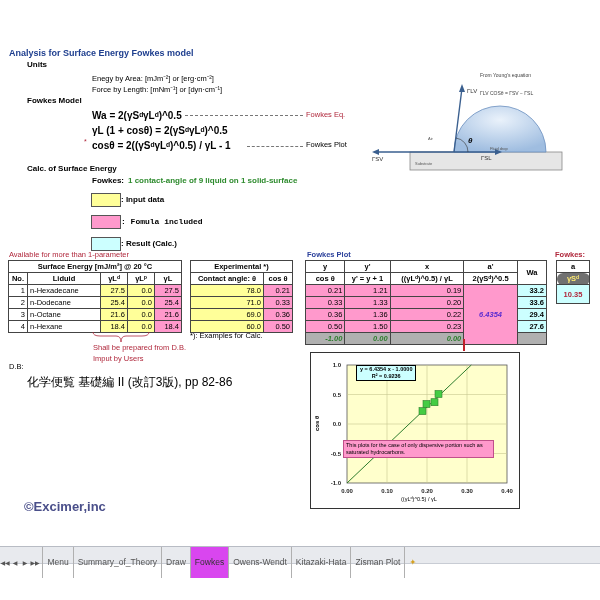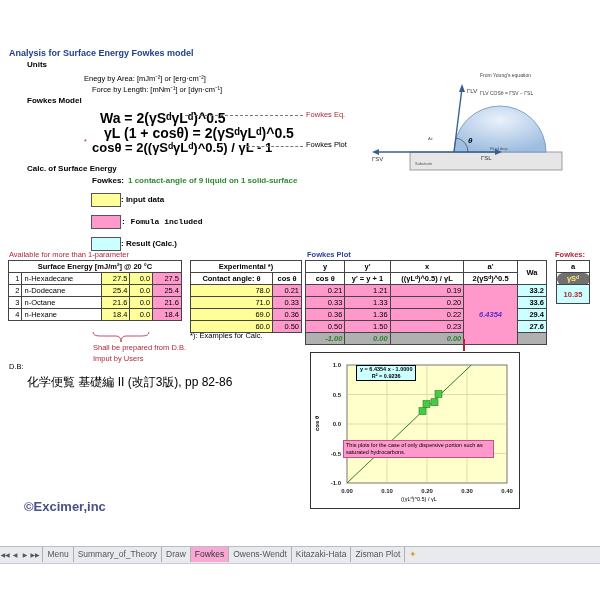--- a/index.html
+++ b/index.html
@@ -16,38 +16,38 @@
   .swatch { width:28px; height:12px; border:1px solid #555; }
   table.grid { border-collapse:collapse; font-size:7.5px; position:absolute; }
   table.grid td, table.grid th { border:1px solid #444; padding:0 2px; height:11px; line-height:11px; }
   table.grid th { font-weight:bold; text-align:center; background:#fff; }
   .yel { background:#ffff99; text-align:right; }
   .pink { background:#ff99cc; text-align:right; }
   .cyan { background:#ccffff; text-align:right;font-weight:bold; }
   .gray { background:#b0b0b0; text-align:right; font-style:italic; color:#2e7d2e; font-weight:bold; }
   .tabs { position:absolute; left:0; top:546px; width:600px; height:16px; background:#e8eaee;
           border-top:1px solid #b8bcc4; border-bottom:1px solid #c8ccd4; font-size:8.5px; color:#555; }
-  .tab { display:inline-block; padding:0 4px; height:15px; line-height:15px; border-left:1px solid #b0b0b0; }
-  .tab.active { background:#f9a8d4; color:#333; }
+  .tab { display:inline-block; padding:8px 4px; height:15px; line-height:15px; border-left:1px solid #b0b0b0; }
+  .tab.active { background:#d946ef; color:#333; }
   .nav { display:inline-block; width:10px; text-align:center; font-size:6px; line-height:15px; color:#555; }
 </style>
 </head>
 <body>
 
 <div class="abs title" style="left:9px;top:48px;">Analysis for Surface Energy Fowkes model</div>
 <div class="abs h" style="left:27px;top:60px;">Units</div>
-<div class="abs t" style="left:84px;top:73px;">Enegy by Area: [mJm⁻²] or [erg·cm⁻²]</div>
+<div class="abs t" style="left:92px;top:73px;">Enegy by Area: [mJm⁻²] or [erg·cm⁻²]</div>
 <div class="abs t" style="left:92px;top:84px;">Force by Length: [mNm⁻¹] or [dyn·cm⁻¹]</div>
 <div class="abs h" style="left:27px;top:96px;">Fowkes Model</div>
-<div class="abs h" style="left:100px;top:110px;font-size:14px;text-align:center;">Wa = 2(γSᵈγLᵈ)^0.5</div>
+<div class="abs h" style="left:92px;top:110px;font-size:10px;text-align:center;">Wa = 2(γSᵈγLᵈ)^0.5</div>
 <div class="abs dash" style="left:185px;top:115px;width:118px;"></div>
 <div class="abs t red" style="left:306px;top:110px;">Fowkes Eq.</div>
-<div class="abs h" style="left:104px;top:125px;font-size:14px;text-align:center;">γL (1 + cosθ) = 2(γSᵈγLᵈ)^0.5</div>
+<div class="abs h" style="left:92px;top:125px;font-size:10px;text-align:center;">γL (1 + cosθ) = 2(γSᵈγLᵈ)^0.5</div>
 <div class="abs red" style="left:84px;top:138px;font-size:7px;">*</div>
-<div class="abs h" style="left:92px;top:140px;font-size:13px;">cosθ = 2((γSᵈγLᵈ)^0.5) / γL - 1</div>
+<div class="abs h" style="left:92px;top:140px;font-size:10px;">cosθ = 2((γSᵈγLᵈ)^0.5) / γL - 1</div>
 <div class="abs dash" style="left:247px;top:146px;width:56px;"></div>
 <div class="abs t" style="left:306px;top:140px;">Fowkes Plot</div>
 
 <div class="abs" style="left:368px;top:66px;width:200px;height:106px;">
   <svg width="200" height="106" viewBox="0 0 200 106">
     <defs>
       <radialGradient id="dropg" cx="50%" cy="30%" r="70%">
         <stop offset="0%" stop-color="#eaf2fb"></stop>
         <stop offset="100%" stop-color="#9fbde0"></stop>
       </radialGradient>
@@ -84,20 +84,27 @@
 <div class="abs swatch" style="left:91px;top:237px;background:#ccffff;"></div>
 <div class="abs h" style="left:121px;top:239px;">: Result (Calc.)</div>
 
 <div class="abs red" style="left:9px;top:250px;font-size:7.5px;">Available for more than 1-parameter</div>
 <table class="grid" style="left:8px;top:260px;width:174px;border-radius:9px;">
   <tbody>
       <tr>
         <th colspan="5">Surface Energy [mJ/m²] @ 20 °C</th>
       </tr>
   <tr>
+    <th style="width:14px;">No.</th>
+    <th>Liduid</th>
+    <th style="width:22px;">γLᵈ</th>
+    <th style="width:22px;">γLᵖ</th>
+    <th style="width:22px;">γL</th>
+  </tr>
+  <tr>
     <td style="text-align:right;">1</td>
     <td>n-Hexadecane</td>
     <td class="yel">27.5</td>
     <td class="yel">0.0</td>
     <td class="pink">27.5</td>
   </tr>
   <tr>
     <td style="text-align:right;">2</td>
     <td>n-Dodecane</td>
     <td class="yel">25.4</td>
@@ -120,21 +127,21 @@
   </tr>
 </tbody>
   </table>
 
 <svg class="abs" style="left:92px;top:331px;" width="58" height="12">
   <path d="M1 1 Q1 5 8 5 L24 5 Q29 5 29 11 Q29 5 34 5 L50 5 Q57 5 57 1" fill="none" stroke="#b0283c" stroke-width="0.8"></path>
 </svg>
 <div class="abs red" style="left:93px;top:343px;font-size:7.5px;">Shall be prepared from D.B.</div>
 <div class="abs red" style="left:93px;top:354px;font-size:7.5px;">Imput by Users</div>
 
-<table class="grid" style="left:190px;top:260px;width:112px;padding-left:8px;">
+<table class="grid" style="left:190px;top:260px;width:103px;padding-left:8px;">
   <tbody>
       <tr>
         <th colspan="2">Experimental *)</th>
       </tr>
   <tr>
     <th>Contact angle: θ</th>
     <th style="width:24px;">cos θ</th>
   </tr>
   <tr>
     <td class="yel">78.0</td>

